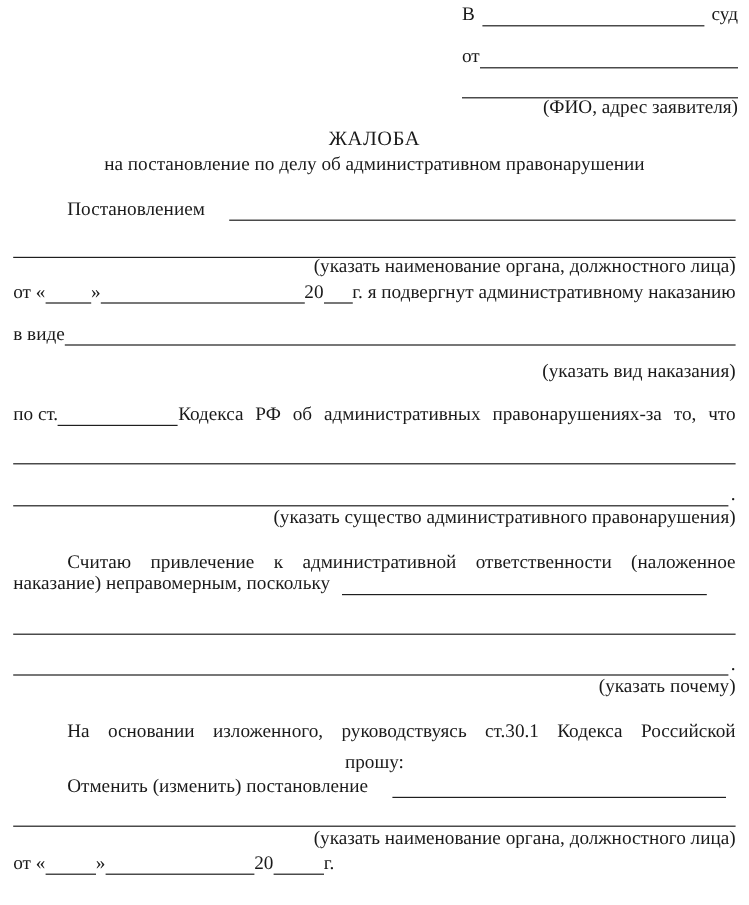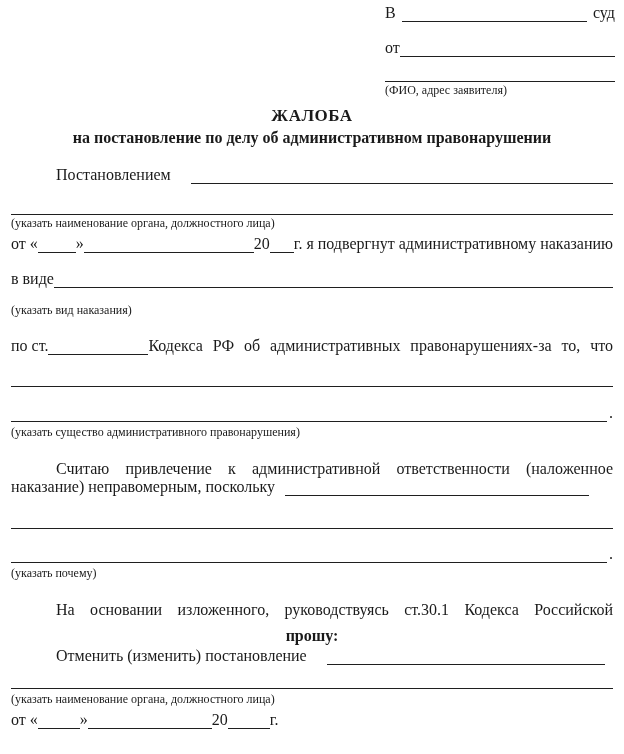--- a/index.html
+++ b/index.html
@@ -12,23 +12,23 @@
     color:#1a1a1a;
     font-family:"Liberation Serif","DejaVu Serif",serif;
     font-size:16px;
     overflow:hidden;
   }
   .row { display:flex; align-items:flex-end; line-height:18px; }
   .fill { flex:1 1 auto; border-bottom:1px solid #1f1f1f; height:14px; }
   .blank { flex:0 0 auto; border-bottom:1px solid #1f1f1f; height:14px; }
   .rule { border-bottom:1px solid #1f1f1f; height:0; }
   .spacer { flex:1 1 auto; }
-  .hint { text-align:left; font-size:12px; line-height:14px; white-space:nowrap; }
+  .hint { text-align:right; font-size:16px; line-height:14px; white-space:nowrap; }
   .center { text-align:center; }
-  .bold { font-weight:bold; }
+  .bold { font-weight:normal; }
   .nowrap { white-space:nowrap; }
   .justline { text-align:justify; text-align-last:justify; line-height:18px; }
   .line { line-height:18px; }
   .indent { padding-left:45px;gap:20px; }
   .header { width:230px; margin-left:auto; margin-right:-2px; }
   .title { font-size:17px; letter-spacing:.5px; }
   .suffix-just { flex:1 1 auto; text-align:justify; text-align-last:justify; }
   .period { line-height:18px; padding-left:2px; }
 </style>
 </head>

